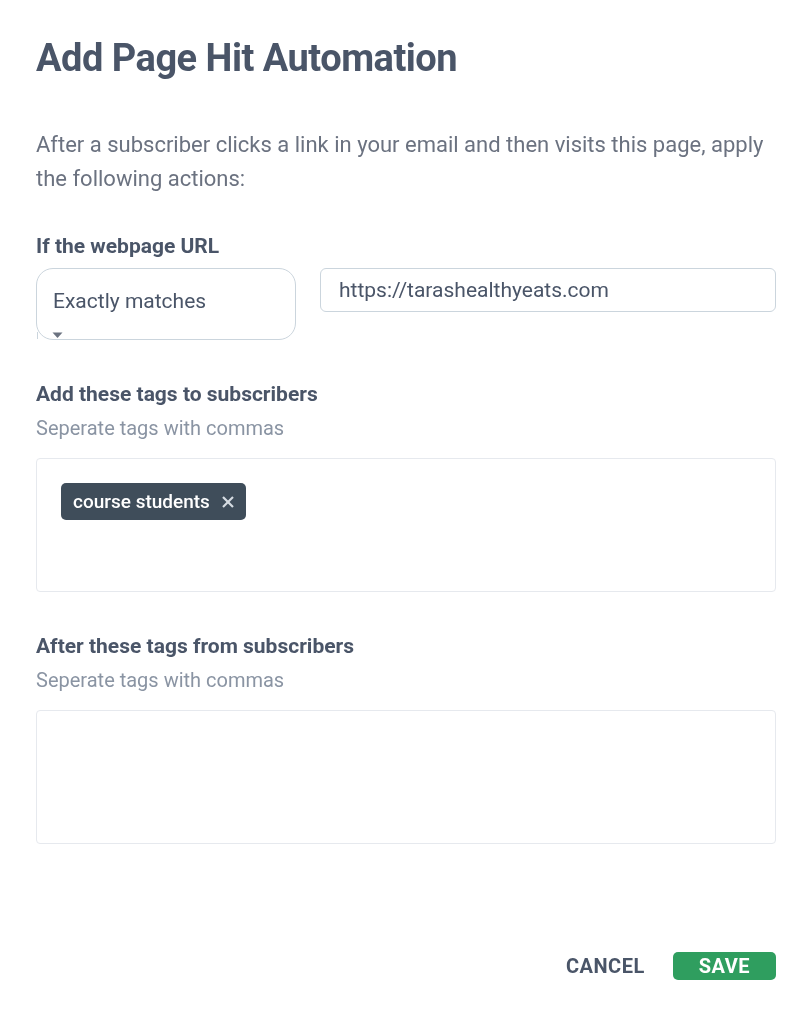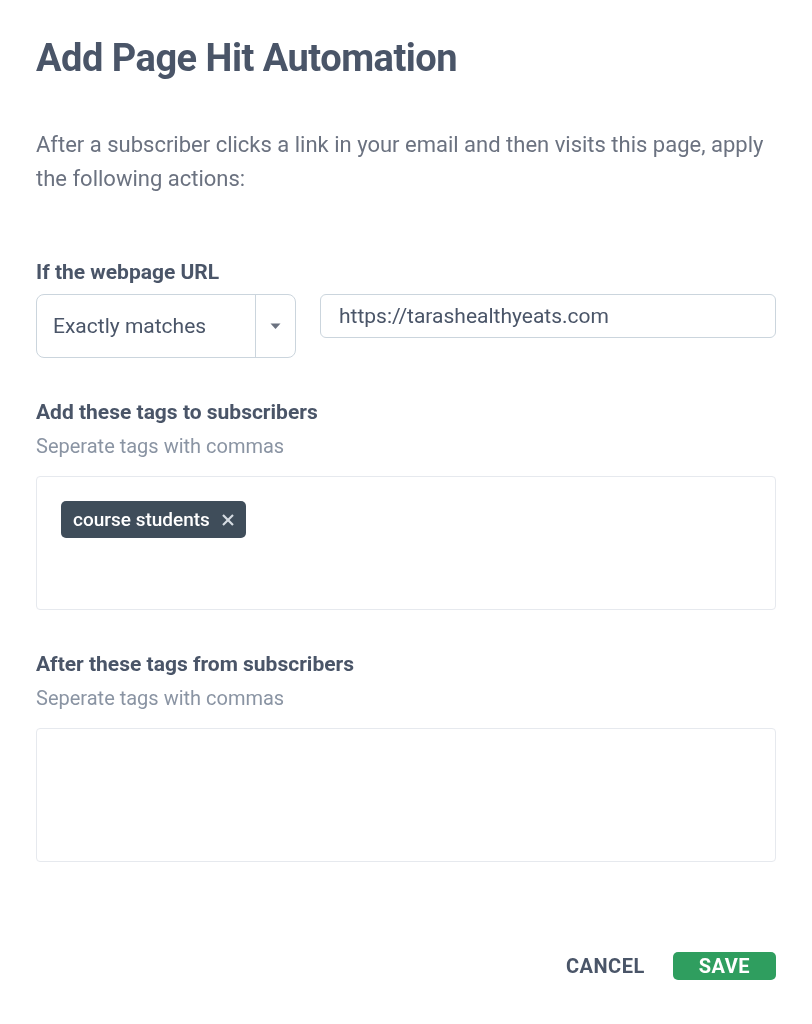--- a/index.html
+++ b/index.html
@@ -20,45 +20,46 @@
       font-size: 38px;
       font-weight: 700;
       color: #4a5568;
       margin-bottom: 48px;
       letter-spacing: -0.5px;
     }
     .description {
       font-size: 22px;
       line-height: 1.55;
       color: #6b7280;
-      margin-bottom: 64px;
+      margin-bottom: 38px;
     }
     .field-label {
       font-size: 21px;
       font-weight: 700;
       color: #4a5568;
       margin-bottom: 10px;
     }
     .field-sublabel {
       font-size: 20px;
       color: #8a94a3;
       margin-bottom: 18px;
     }
     .url-row {
       display: flex;
       gap: 24px;
       margin-bottom: 42px;
     }
     .select-wrap {
       display: flex;
       border: 1.5px solid #cbd5dd;
-      border-radius: 8px;
-      height: 64px;
+      border-radius: 17px;
+      height: 72px;
       width: 260px;
       background: #fff;
+      flex-direction: column;
     }
     .select-value {
       flex: 1;
       display: flex;
       align-items: center;
       padding: 0 16px;
       font-size: 21px;
       color: #4a5568;
     }
     .select-caret {

